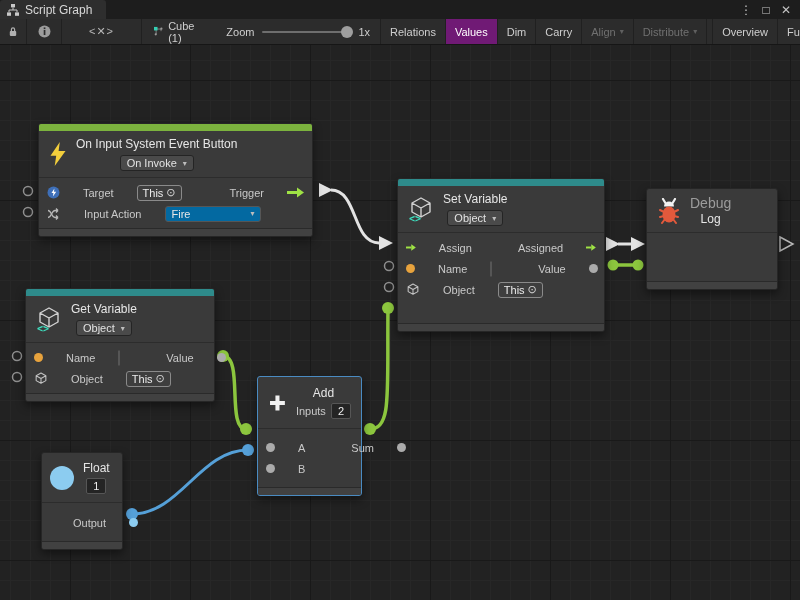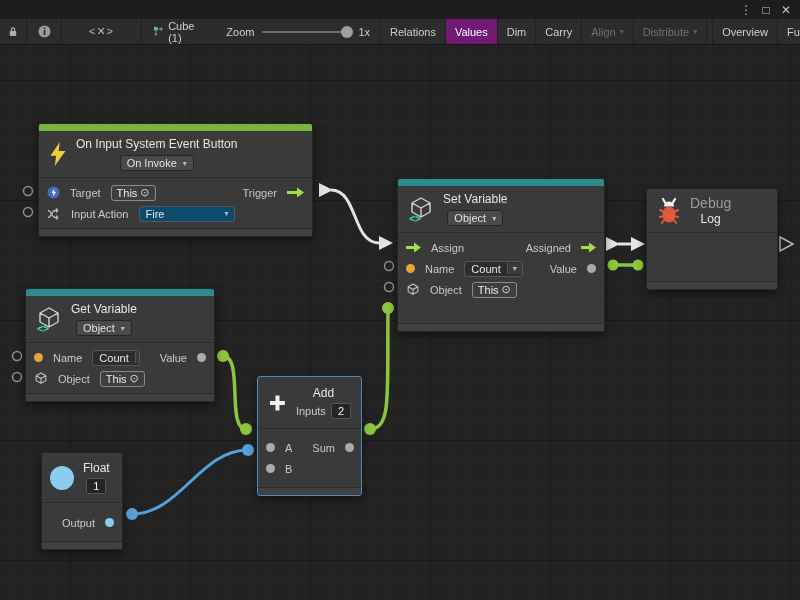--- a/index.html
+++ b/index.html
@@ -50,53 +50,62 @@
     box-shadow:0 4px 10px rgba(0,0,0,.45); color:#c9c9c9; font-size:11px; display:flex;
     flex-direction:column; }
   .node.selected { border:1px solid #4a8bc2; }
   .colorbar { height:7px; border-radius:2px 2px 0 0; flex:none; }
   .nhead { display:flex; align-items:center; gap:9px; padding:6px 10px;
     border-bottom:1px solid #2c2c2c; flex:none; }
   .nhead-col { display:flex; flex-direction:column; gap:4px; align-items:center; }
   .ntitle { font-size:12px; color:#e6e6e6; }
   .nsub { font-size:14px; color:#9c9c9c; }
   .nbody { padding:4px 0; display:flex; flex-direction:column; flex:1; }
-  .nrow { height:21px; display:flex; align-items:center; gap:10px; padding:0 8px; }
+  .nrow { height:21px; display:flex; align-items:center; gap:23px; padding:0 8px; }
   .spacer { flex:1; }
   .nfooter { height:8px; background:#414141; border-top:1px solid #2a2a2a;
     border-radius:0 0 2px 2px; flex:none; margin-top:auto; }
 
   .dot { width:9px; height:9px; border-radius:50%; background:#ababab; flex:none; }
   .dot.orange { background:#e8a33d; }
   .dot.blue { background:#8cccf0; }
 
   .dropdown { display:inline-flex; align-items:center; gap:6px; background:#4a4a4a;
     border:1px solid #242424; border-radius:3px; padding:1px 6px; color:#e2e2e2; font-size:11px; }
   .dropdown .caret { font-size:8px; color:#bdbdbd; }
   .dd-dark { display:inline-flex; align-items:center; background:#2d2d2d; border:1px solid #565656;
     border-radius:3px; color:#e8e8e8; font-size:11px; overflow:hidden; }
   .dd-dark .dd-label { padding:1px 6px; }
   .dd-dark .caret { padding:1px 5px; font-size:8px; color:#bdbdbd; border-left:1px solid #565656;
     background:#3a3a3a; }
-  .dd-wide { justify-content:space-between; width:96px; background:#0c4a6e; }
+  .dd-wide { justify-content:space-between; width:96px; background:#0369a1; }
   .chip { display:inline-flex; align-items:center; gap:3px; background:#3e3e3e;
     border:1px solid #8a8a8a; border-radius:3px; padding:0 5px; color:#ececec; font-size:11px;
     height:16px; }
   .chip .tgt { font-size:11px; color:#d8d8d8; }
   .field { display:inline-flex; align-items:center; justify-content:center; background:#242424;
     border:1px solid #565656; border-radius:2px; padding:0 6px; height:16px; color:#eee; font-size:11px; }
   .float-icon { width:24px; height:24px; border-radius:50%; background:#8cccf0; flex:none; }
   .label-right { color:#c9c9c9; }
 </style>
 </head>
 <body>
 
 <div class="window">
 
   <div class="tabbar">
+    <div class="tab">
+      <svg width="12" height="12" viewBox="0 0 12 12">
+        <rect x="4" y="0" width="4" height="3.4" fill="#c8c8c8"></rect>
+        <rect x="0" y="8.4" width="4" height="3.4" fill="#c8c8c8"></rect>
+        <rect x="8" y="8.4" width="4" height="3.4" fill="#c8c8c8"></rect>
+        <path d="M6 3.4 V6 M2 8.4 V6 H10 V8.4" stroke="#c8c8c8" fill="none" stroke-width="1"></path>
+      </svg>
+      <span>Script Graph</span>
+    </div>
     <div class="tabbar-spacer"></div>
     <div class="win-controls">
       <span class="win-btn">⋮</span>
       <span class="win-btn">□</span>
       <span class="win-btn">✕</span>
     </div>
   </div>
 
   <div class="toolbar">
     <div class="tool-left">

